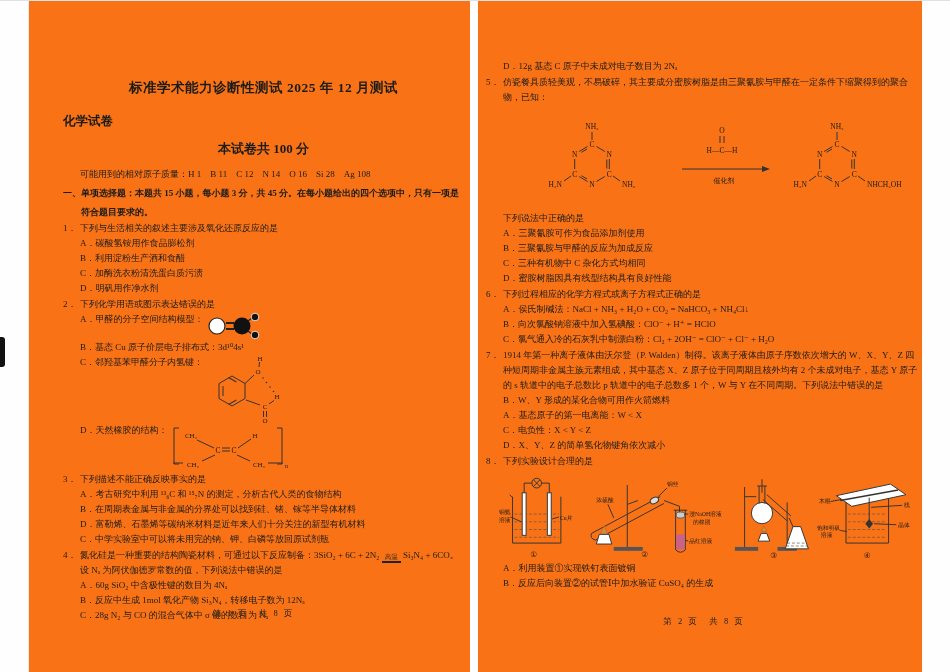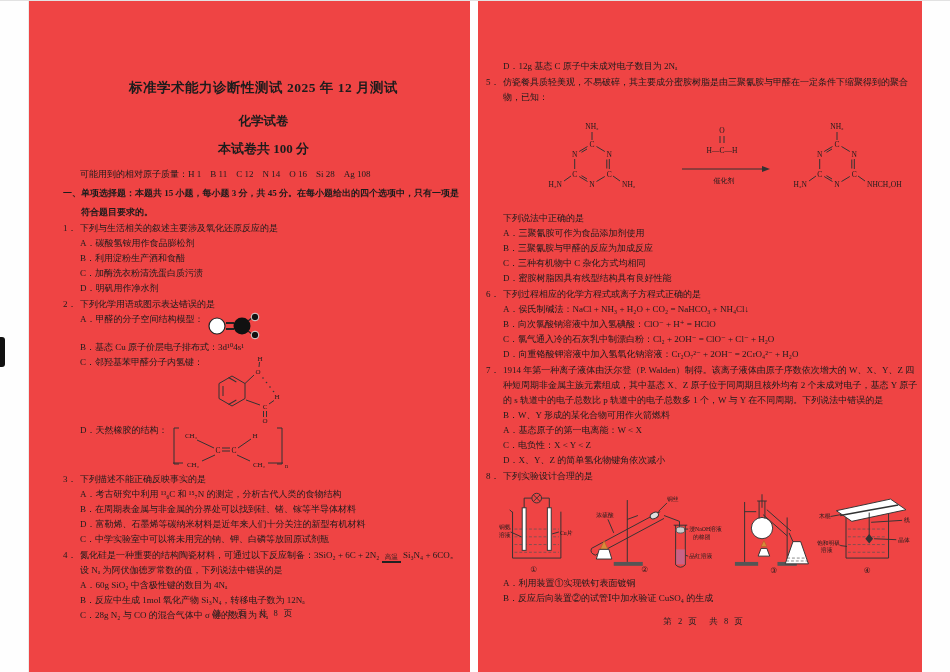--- a/index.html
+++ b/index.html
@@ -1,23 +1,23 @@
 <!DOCTYPE html>
 <html><head>
 <meta charset="utf-8">
 <style>
   html,body{margin:0;padding:0;background:#f4f4f4;}
   .sheet{position:relative;width:950px;height:672px;background:#fefefe;overflow:hidden;
          font-family:"Liberation Serif","DejaVu Serif",serif;color:#1c1c1c;border-top:1px solid #e2e2e2;}
-  .page{position:absolute;top:0;height:672px;background:#ef4444;box-sizing:border-box;font-size:9px;line-height:15px;}
+  .page{position:absolute;top:0;height:672px;background:#f97316;box-sizing:border-box;font-size:9px;line-height:15px;}
   .pl{left:28px;width:442px;border-left:1px solid #ececec;padding:0 6px 4px 34px;}
   .pr{left:478px;width:444px;padding:0 4px 0 8px;}
   .mark{position:absolute;left:0;top:336px;width:5px;height:30px;background:#111;border-radius:0 3px 3px 0;}
   h1{font-size:13.5px;text-align:center;margin:78px 0 0;font-weight:bold;letter-spacing:.5px;line-height:18px;}
-  h2{font-size:12.5px;text-align:center;margin:16px 0 0;font-weight:bold;line-height:16px;}
+  h2{font-size:12.5px;margin:16px 0 0;font-weight:bold;line-height:16px;}
   .score{font-size:13px;font-weight:bold;text-align:center;margin-top:12px;}
   .masses{margin-top:11px;padding-left:17px;}
   .sec{font-weight:bold;margin-top:4px;}
   .sec2{padding-left:18px;}
   .q{display:flex;margin-top:1px;}
   .qn{flex:none;width:17px;}
   .qb{flex:1;min-width:0;}
   .opt{margin:0;}
   .optfig{display:flex;align-items:flex-start;}
   .optfig svg{margin-left:3px;}
@@ -236,21 +236,20 @@
       </div>
     </div>
 
     <div class="q">
       <span class="qn">6．</span>
       <div class="qb">
         <div class="stem">下列过程相应的化学方程式或离子方程式正确的是</div>
         <div class="opt">A．侯氏制碱法：NaCl + NH₃ + H₂O + CO₂ = NaHCO₃ + NH₄Cl↓</div>
         <div class="opt">B．向次氯酸钠溶液中加入氢碘酸：ClO⁻ + H⁺ = HClO</div>
         <div class="opt">C．氯气通入冷的石灰乳中制漂白粉：Cl₂ + 2OH⁻ = ClO⁻ + Cl⁻ + H₂O</div>
-        <div class="opt">D．向重铬酸钾溶液中加入氢氧化钠溶液：Cr₂O₇²⁻ + 2OH⁻ = 2CrO₄²⁻ + H₂O</div>
       </div>
     </div>
 
     <div class="q">
       <span class="qn">7．</span>
       <div class="qb">
         <div class="stem">1914 年第一种离子液体由沃尔登（P. Walden）制得。该离子液体由原子序数依次增大的 W、X、Y、Z 四种短周期非金属主族元素组成，其中基态 X、Z 原子位于同周期且核外均有 2 个未成对电子，基态 Y 原子的 s 轨道中的电子总数比 p 轨道中的电子总数多 1 个，W 与 Y 在不同周期。下列说法中错误的是</div>
         <div class="opt">B．W、Y 形成的某化合物可用作火箭燃料</div>
         <div class="opt">A．基态原子的第一电离能：W &lt; X</div>
         <div class="opt">C．电负性：X &lt; Y &lt; Z</div>

